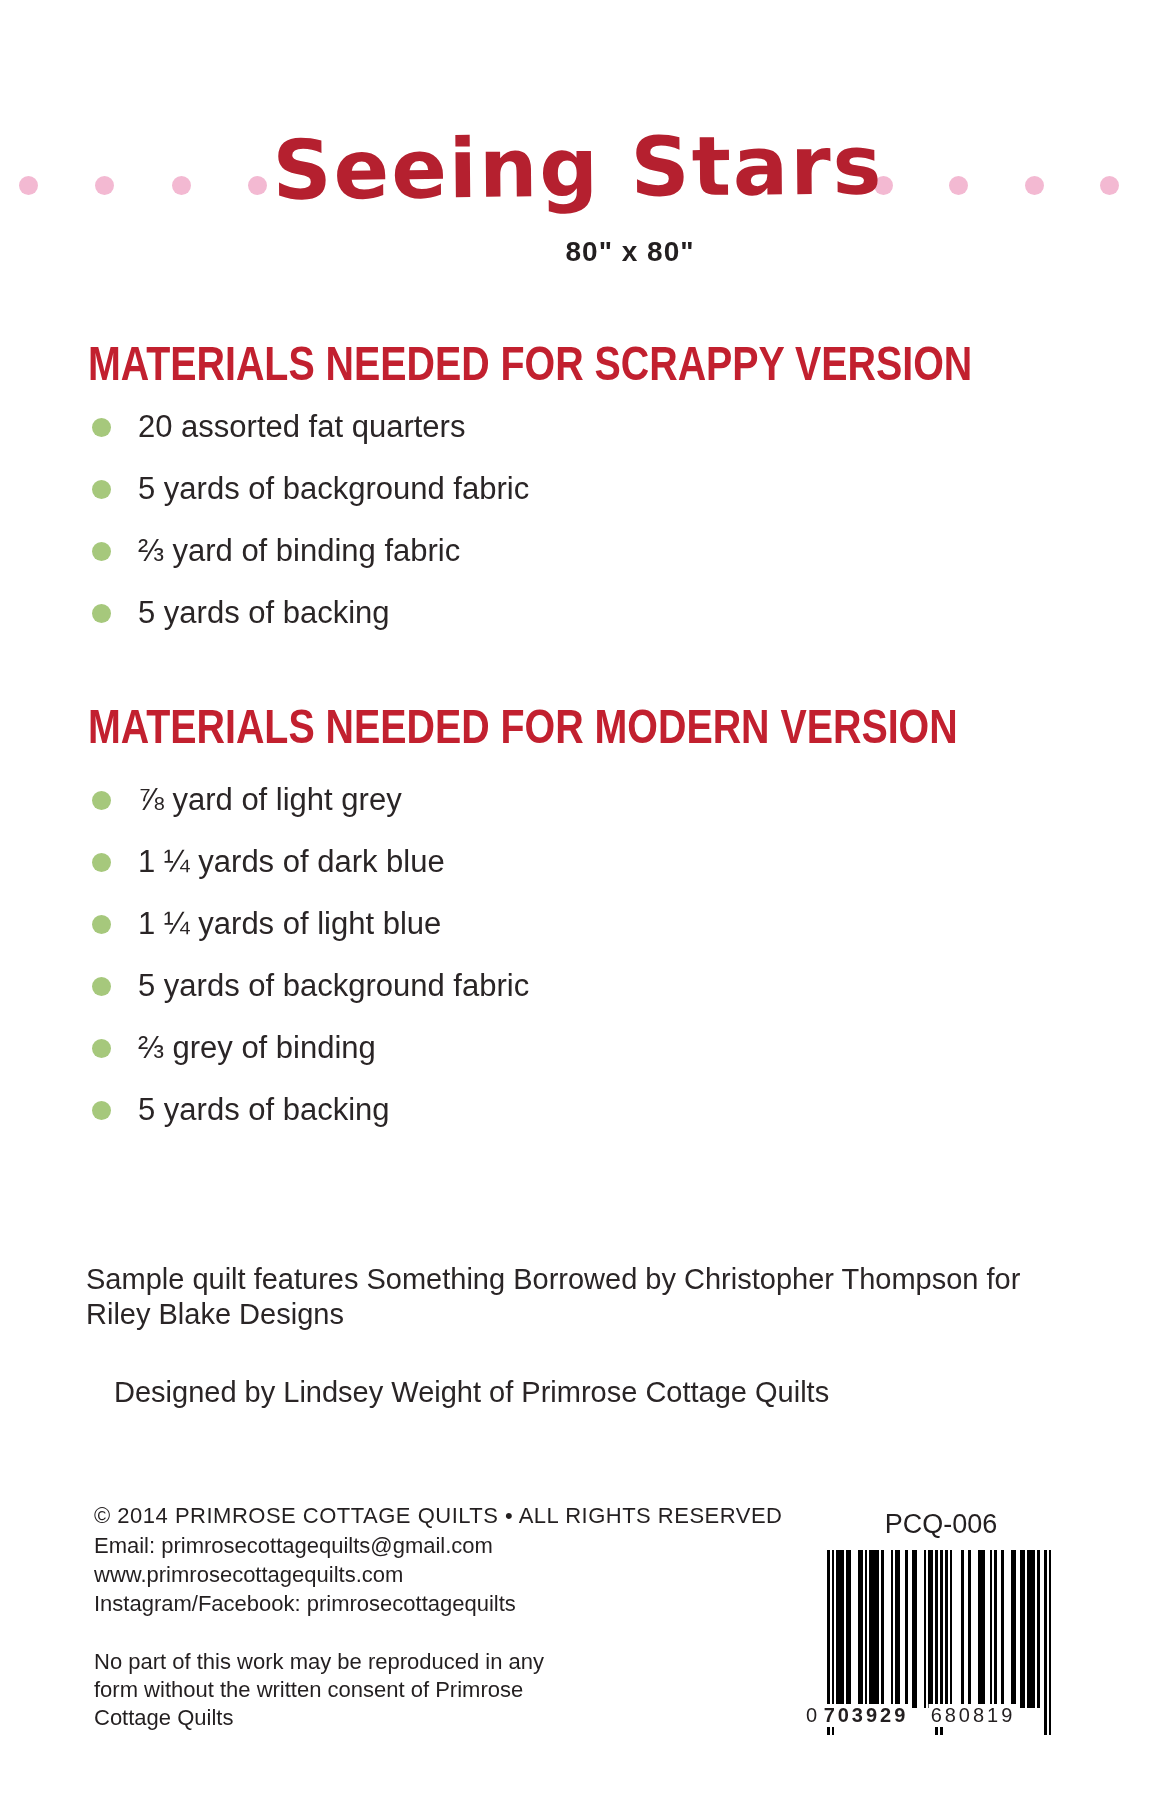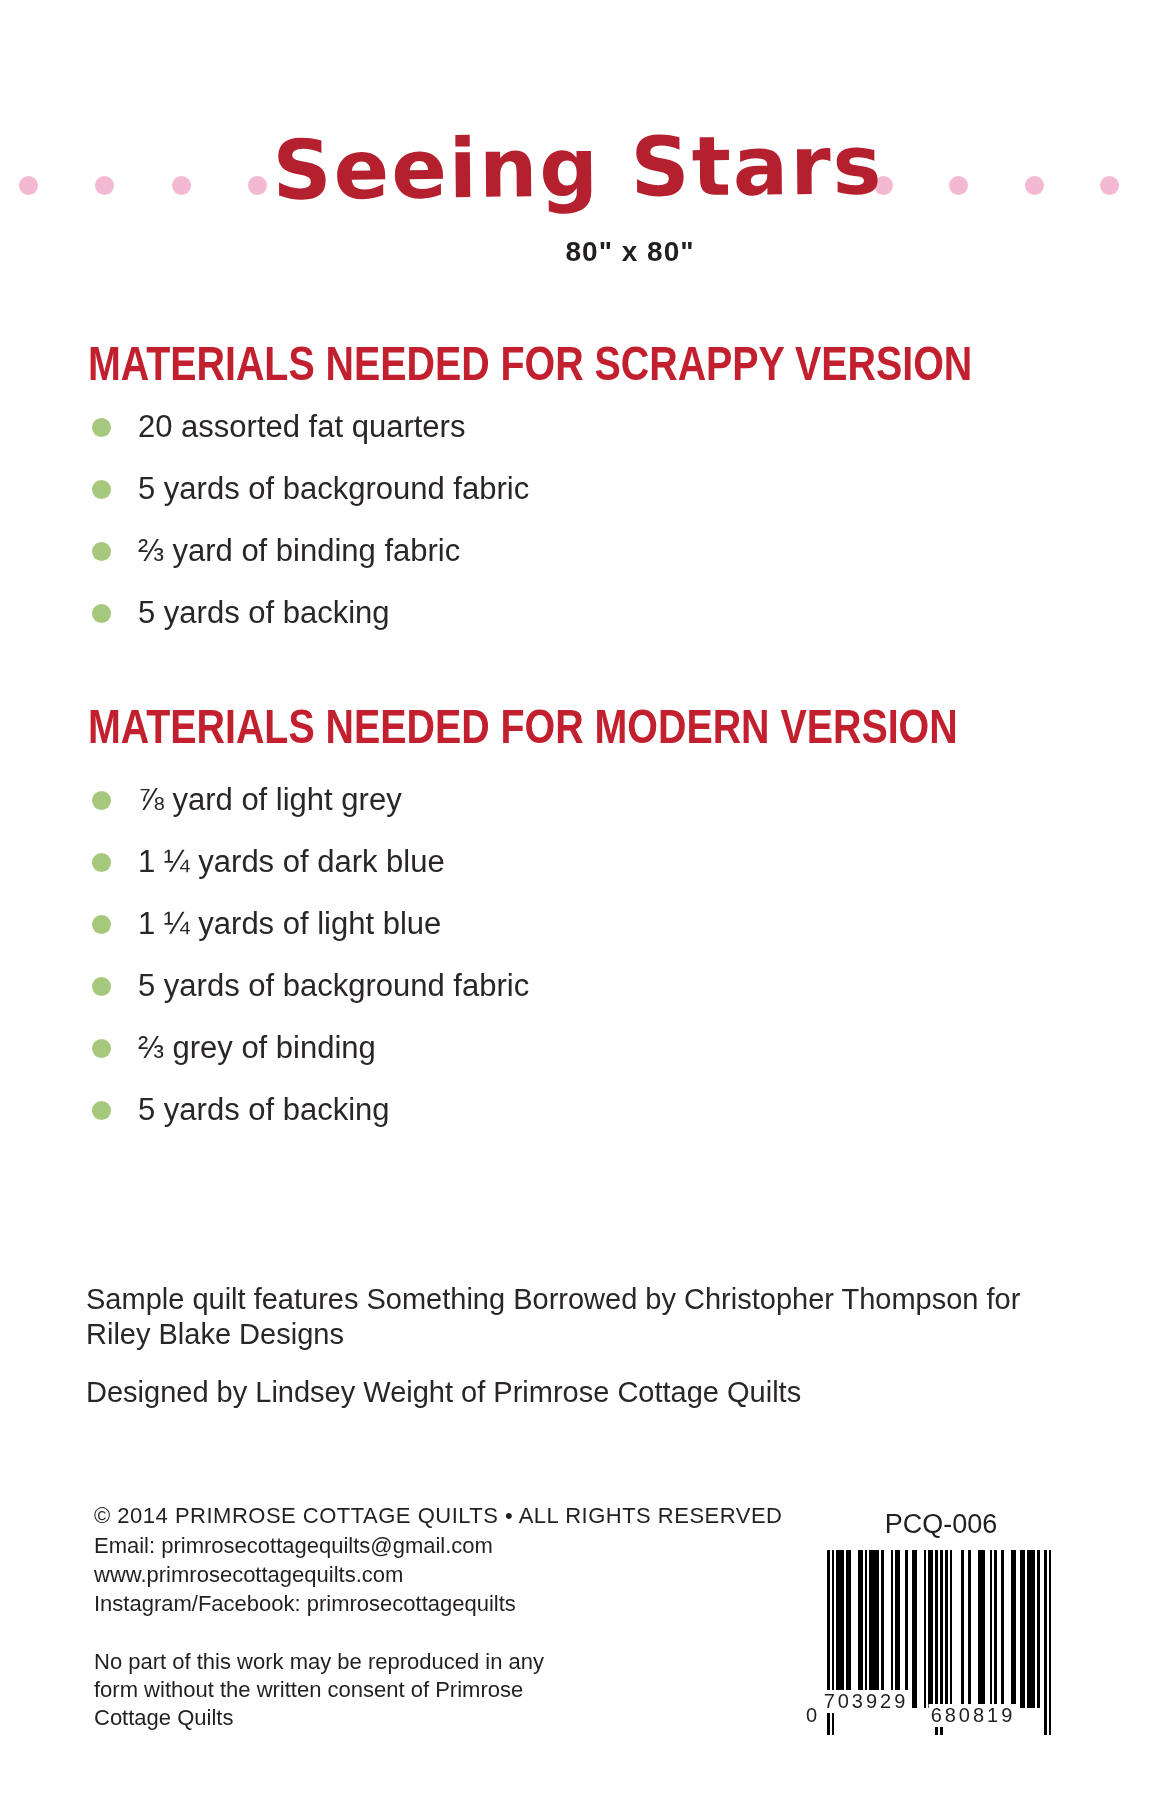--- a/index.html
+++ b/index.html
@@ -34,37 +34,37 @@
   #list-scrappy{top:396px;}
   #list-modern{top:769px;}
   ul.materials li{height:62px;display:flex;align-items:center;}
   .bullet{
     width:19px;height:19px;border-radius:50%;background:#a6c87c;
     margin-left:4px;margin-right:27px;flex:0 0 auto;
   }
   .item-text{font-size:31px;color:#2a2526;}
   
   .note{position:absolute;left:86px;font-size:29px;line-height:35px;white-space:pre-line;color:#2a2526;}
-  #sample-note{top:1262px;width:980px;margin-top:20px;}
-  #designer-note{top:1375px;width:980px;white-space:nowrap;}
+  #sample-note{top:1262px;width:980px;}
+  #designer-note{top:1375px;width:980px;white-space:nowrap;margin-left:28px;}
   
   .footer-line{position:absolute;left:94px;font-size:22px;line-height:29px;color:#231f20;white-space:nowrap;}
   #copyright-line{top:1501px;letter-spacing:0.5px;}
   #email-line{top:1531px;}
   #website-line{top:1560px;}
   #social-line{top:1589px;}
   #legal-note{position:absolute;left:94px;top:1648px;font-size:22px;line-height:28px;white-space:pre-line;color:#231f20;}
   
   #barcode{position:absolute;left:790px;top:1505px;width:270px;height:240px;margin-left:14px;}
   #barcode-label{position:absolute;left:137px;top:4px;transform:translateX(-50%);font-size:27px;color:#231f20;}
   #barcode-bars{position:absolute;left:23px;top:45px;width:224px;height:185px;}
   .bar{position:absolute;top:0;background:#000;}
   .bc-digit{position:absolute;font-size:20px;color:#231f20;background:#fff;padding:0 2px;}
   #bc-lead{left:0px;top:199px;}
-  #bc-group1{left:62px;top:185px;transform:translateX(-50%);letter-spacing:3px;}
+  #bc-group1{left:62px;top:199px;transform:translateX(-50%);letter-spacing:3px;font-weight:bold;}
   #bc-group2{left:169px;top:199px;transform:translateX(-50%);letter-spacing:3px;}
 </style>
 </head>
 <body>
 
 <div id="page">
 
   <span class="dot" style="left:19px"></span>
   <span class="dot" style="left:95px"></span>
   <span class="dot" style="left:172px"></span>

